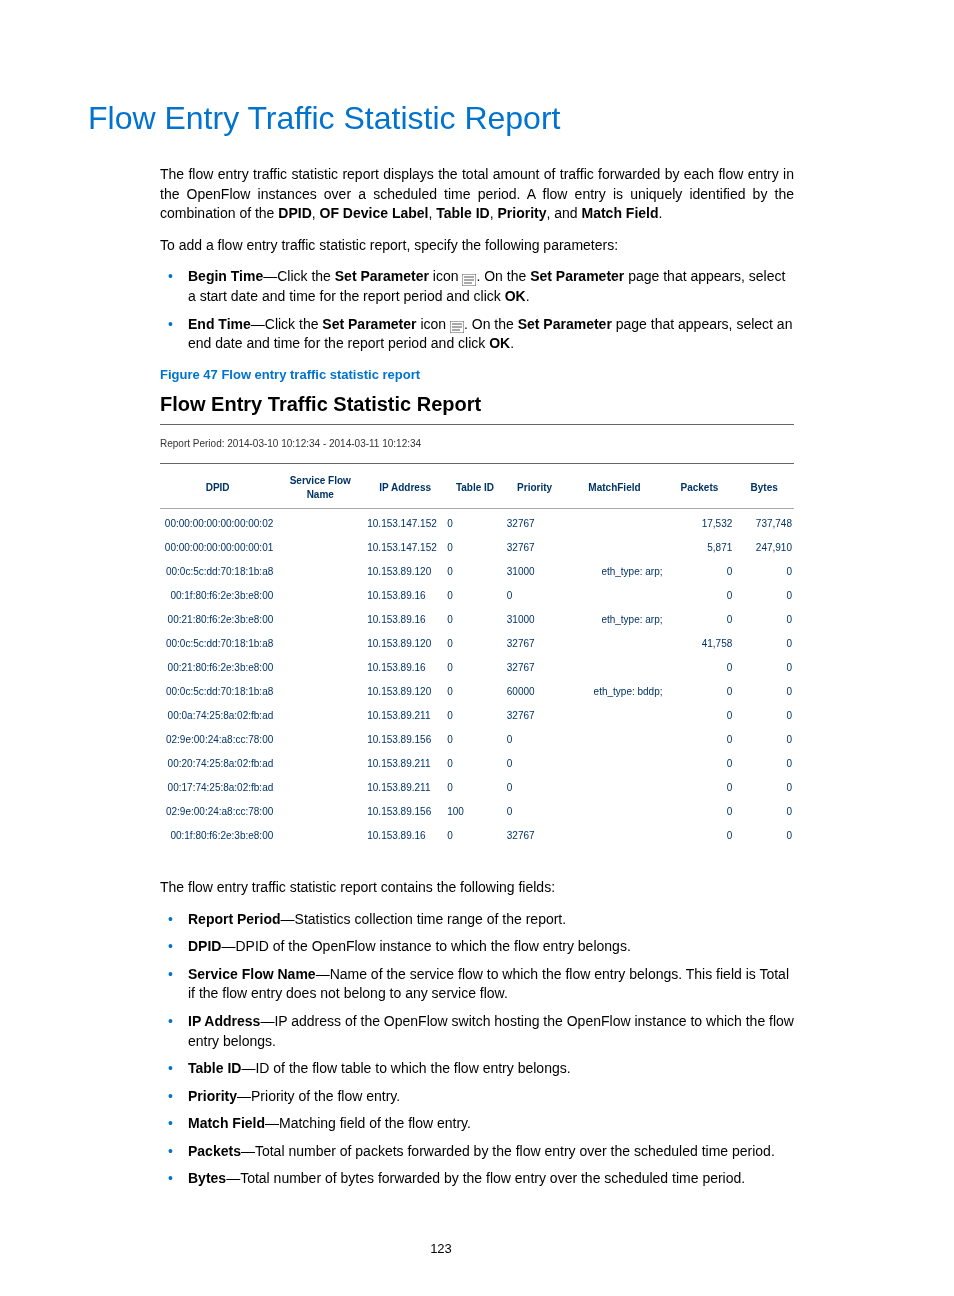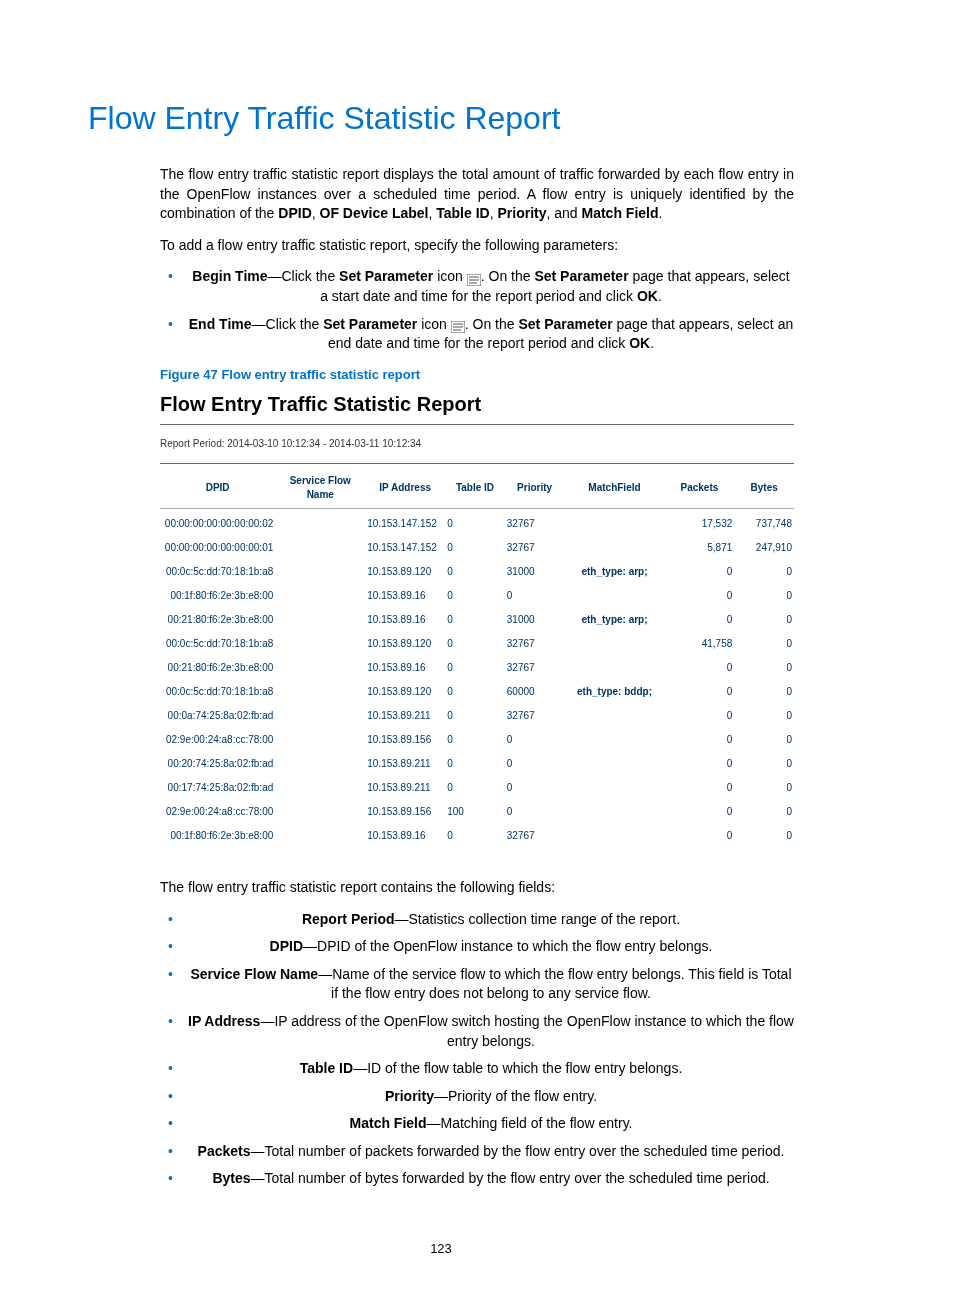--- a/index.html
+++ b/index.html
@@ -38,21 +38,20 @@
   }
   ul.doc-list {
     list-style: none;
     padding: 0;
     margin: 0 0 8px 0;
   }
   ul.doc-list > li {
     position: relative;
     padding-left: 28px;
     margin-bottom: 8px;
-    text-align: center;
   }
   ul.doc-list > li::before {
     content: "•";
     position: absolute;
     left: 8px;
     top: 0;
     color: #0073cf;
     font-size: 14px;
   }
   .figure-caption {
@@ -103,21 +102,21 @@
   }
   table.report-table tbody tr:first-child td {
     padding-top: 8px;
   }
   
   .col-dpid { width: 110px; text-align: right; }
   .col-svc { width: 85px; text-align: left; }
   .col-ip { width: 75px; text-align: left; }
   .col-tid { width: 55px; text-align: left; padding-left: 6px;}
   .col-prio { width: 55px; text-align: left; }
-  .col-match { width: 95px; text-align: center; font-weight: bold; }
+  .col-match { width: 95px; text-align: right; }
   .col-pkt { width: 65px; text-align: right; padding-right: 4px;}
   .col-bytes { width: 55px; text-align: right; padding-right: 2px;}
   th.col-dpid, th.col-svc, th.col-ip { text-align: center; }
   th.col-tid, th.col-prio, th.col-match { text-align: center; }
   th.col-pkt, th.col-bytes { text-align: center; }
   .page-number {
     position: absolute;
     bottom: 40px;
     left: 0;
     right: 0;

